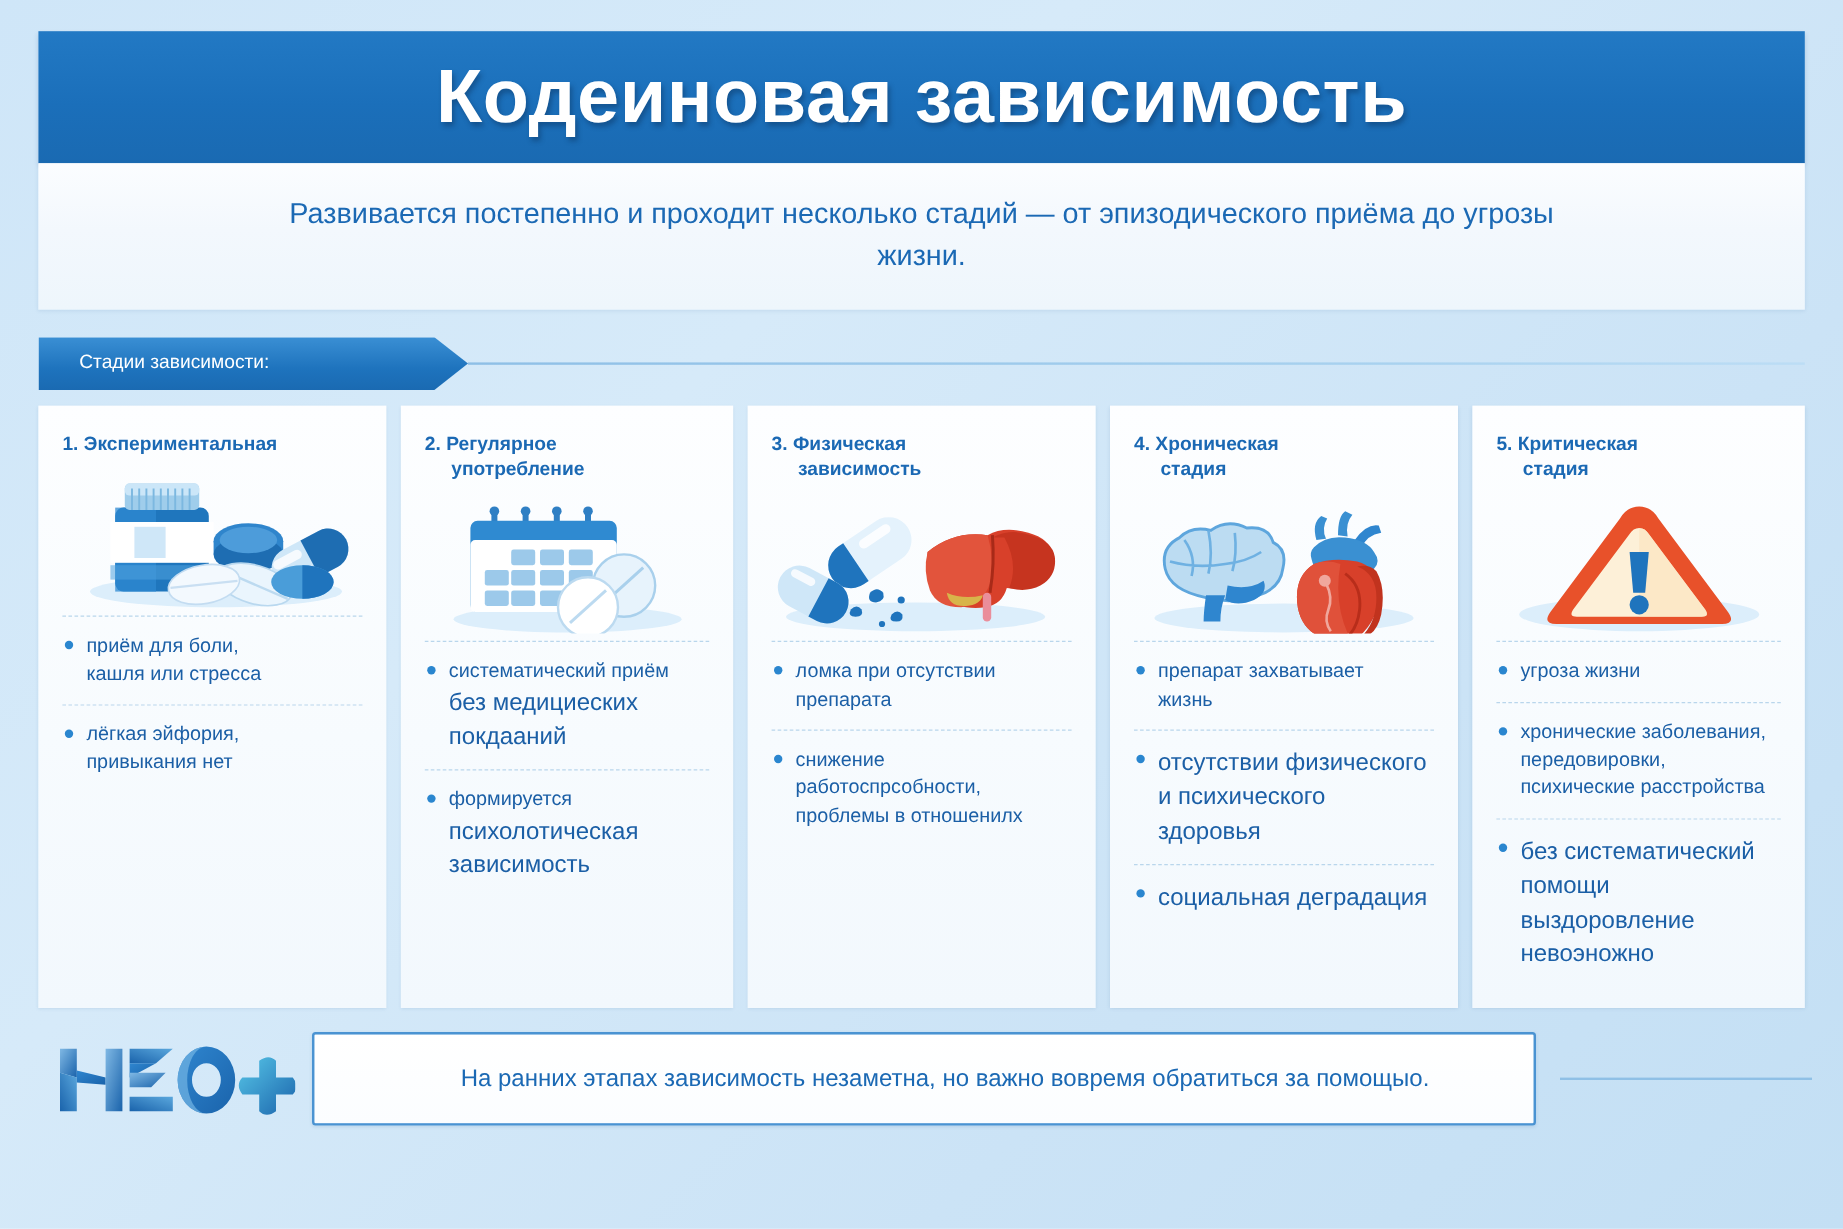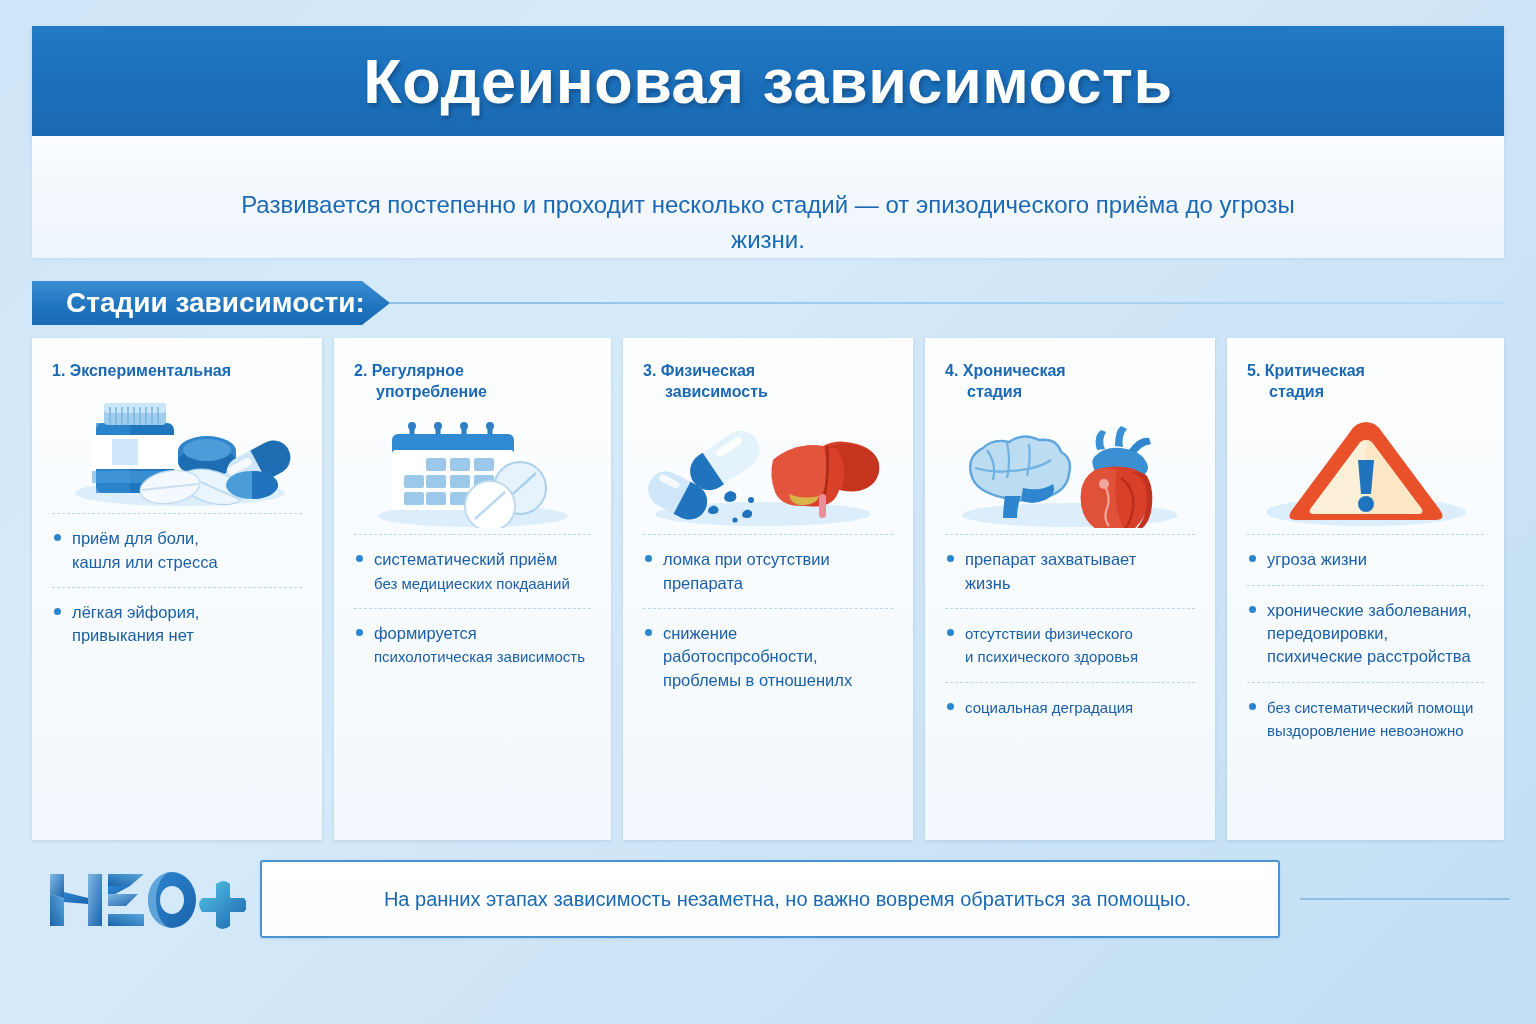--- a/index.html
+++ b/index.html
@@ -23,37 +23,37 @@
     color:#ffffff;font-size:63px;font-weight:700;letter-spacing:.5px;
     text-shadow:2px 3px 4px rgba(10,45,85,.42);
     white-space:nowrap;
   }
 
   
   .subtitle-band{
     position:absolute;left:32px;top:136px;width:1472px;height:122px;
     background:linear-gradient(180deg,#fbfdff 0%,#f3f8fd 45%,#eef6fc 100%);
     box-shadow:0 1px 3px rgba(60,110,160,.13);
-    display:flex;align-items:flex-end;justify-content:center;
+    display:flex;align-items:center;justify-content:center;
   }
   .subtitle-text{
     color:#1b69b4;font-size:24px;line-height:1.45;text-align:center;
     max-width:1060px;font-weight:400;
   }
 
   
   .section-row{position:absolute;left:32px;top:281px;width:1472px;height:44px;}
   .chevron{
     position:absolute;left:0;top:0;height:44px;width:358px;
     background:linear-gradient(180deg,#3a8fd4 0%,#1e73bd 60%,#1a6ab2 100%);
     clip-path:polygon(0 0, 330px 0, 358px 22px, 330px 44px, 0 44px);
     display:flex;align-items:center;
     box-shadow:0 2px 3px rgba(40,90,150,.2);
   }
-  .chevron-label{color:#fff;font-size:28px;font-weight:700;margin-left:34px;white-space:nowrap;}
+  .chevron-label{color:#fff;font-size:16px;font-weight:400;margin-left:34px;white-space:nowrap;}
   .chevron-tail{
     position:absolute;left:358px;top:21px;right:0;height:2px;
     background:linear-gradient(90deg,#8ebfe6,#a9d2ef 70%,#bcddf5);
   }
 
   
   .cards{position:absolute;left:32px;top:338px;width:1472px;height:502px;display:flex;gap:12px;}
   .card{
     flex:1 1 0;background:linear-gradient(180deg,#fdfeff 0%,#f7fbfe 55%,#f2f8fd 100%);
     box-shadow:0 1px 3px rgba(60,110,160,.18);
@@ -70,21 +70,21 @@
   .bullets li{
     position:relative;padding:13px 0 13px 20px;
     border-top:1px dashed #b9d6ec;
     color:#1b5fa6;font-size:16.5px;line-height:1.42;
   }
   .bullets li:first-child{border-top:1px dashed #b9d6ec;}
   .bullets li .dot{
     position:absolute;left:2px;top:20px;width:7px;height:7px;border-radius:50%;
     background:#2a86cf;
   }
-  .bullets li .sub{font-size:15px;}
+  .bullets li .sub{font-size:20px;}
 
   
   .footer{position:absolute;left:32px;top:852px;width:1472px;height:104px;}
   .logo{position:absolute;left:14px;top:16px;width:200px;height:64px;}
   .note{
     position:absolute;left:228px;top:8px;width:1020px;height:78px;
     background:linear-gradient(180deg,#ffffff 0%,#fbfdff 100%);
     border:2px solid #4a93d2;border-radius:3px;
     display:flex;align-items:center;justify-content:center;
     box-shadow:0 1px 3px rgba(60,110,160,.16);

